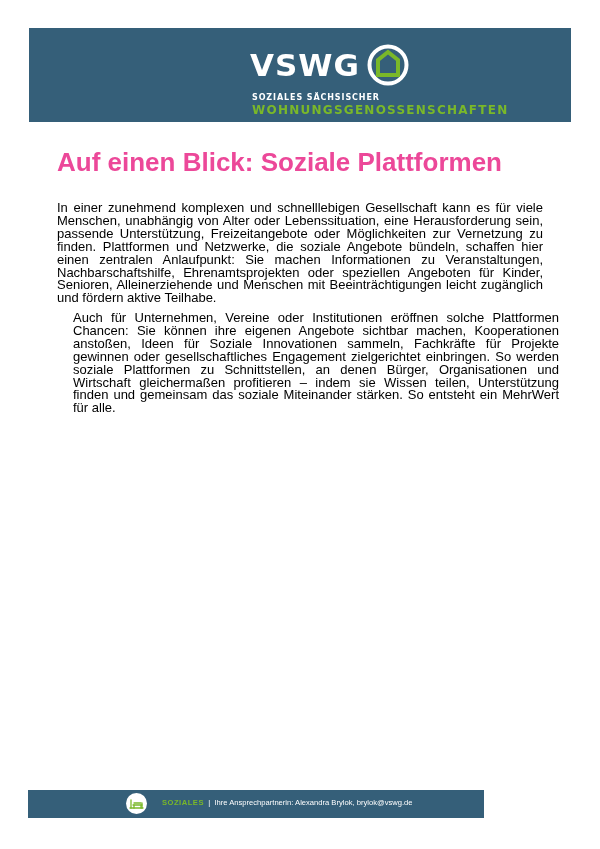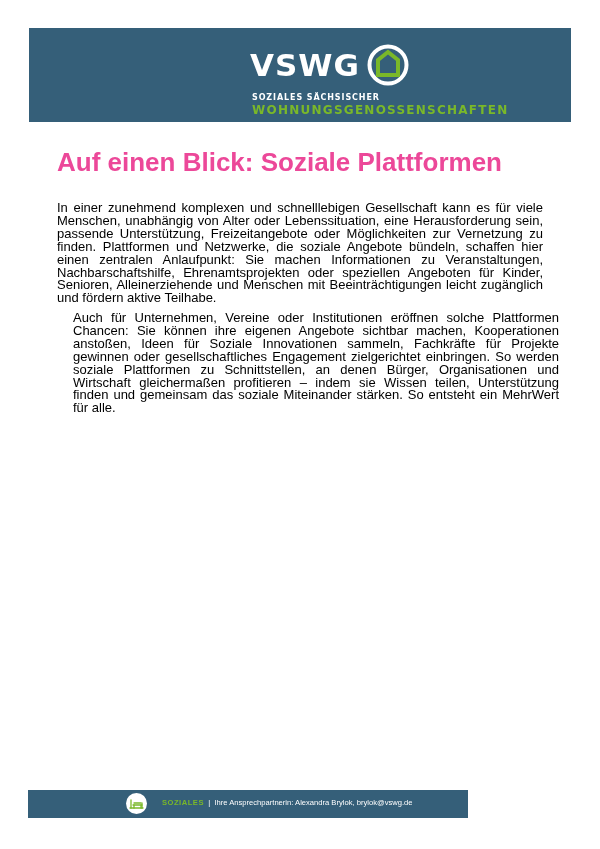--- a/index.html
+++ b/index.html
@@ -36,20 +36,21 @@
   }
   .para {
     position:absolute; left:57px; width:486px; margin:0;
     font-size:13px; line-height:12.9px; color:#000000; text-align:justify;
   }
   .p1 { top:202px; }
   .p2 { top:312px;margin-left:16px; }
   .footer {
     position:absolute; left:28px; top:790px; width:440px; height:28px;
     background:#355f79;
+    padding-left:16px;
   }
   .footer-icon {
     position:absolute; left:98px; top:3px; width:21px; height:21px;
     border-radius:50%; background:#ffffff;
   }
   .footer-text {
     position:absolute; left:134px; top:8px; font-size:7.6px; color:#ffffff; white-space:nowrap;
   }
   .footer-cat { color:#7ab829; font-weight:bold; letter-spacing:0.5px; }
 </style>

